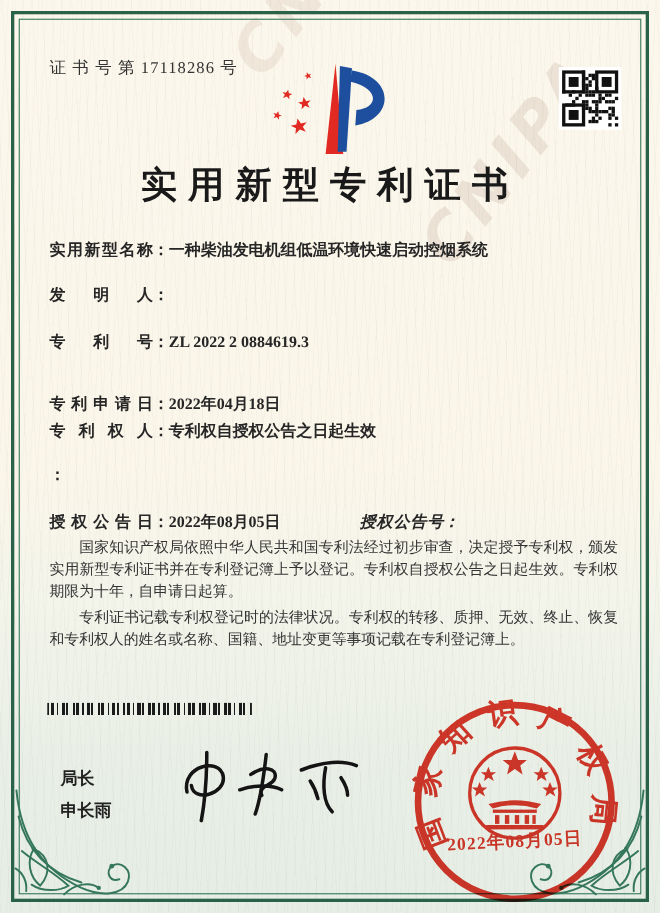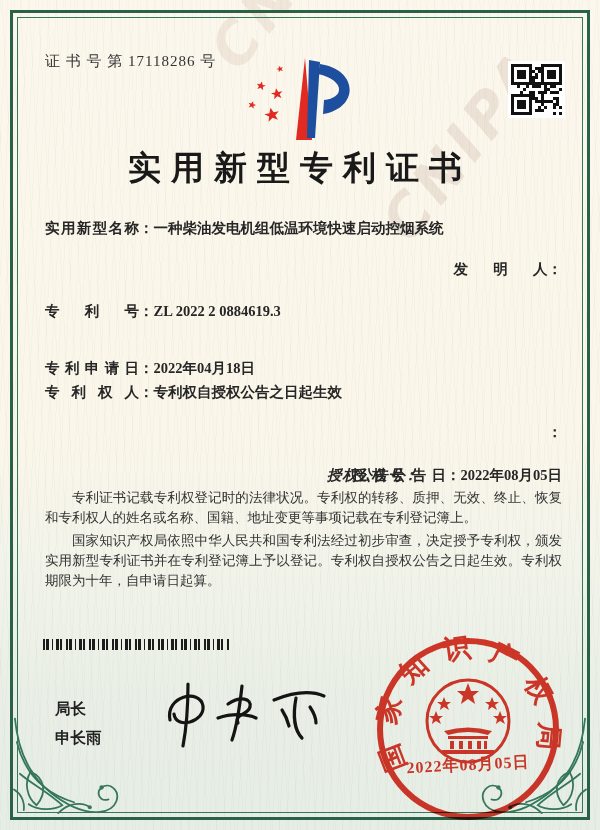--- a/index.html
+++ b/index.html
@@ -40,21 +40,21 @@
   .finder.tl{left:3px;top:3px;}
   .finder.tr{right:3px;top:3px;}
   .finder.bl{left:3px;bottom:3px;}
 
   .title{
     position:absolute;left:0;right:0;top:146px;text-align:center;
     font-size:33px;font-weight:bold;letter-spacing:10px;color:#191919;
   }
 
   .fields{position:absolute;left:45px;top:218px;width:517px;font-size:14.5px;font-weight:600;color:#262626;}
-  .frow{position:absolute;left:0;display:flex;line-height:21px;width:100%;justify-content:flex-end;}
+  .frow{position:absolute;left:0;display:flex;line-height:21px;width:100%;}
   .flabel{display:inline-block;width:94px;text-align:justify;text-align-last:justify;flex:0 0 94px;}
   .fcolon{flex:0 0 14px;}
   .fvalue{flex:1;}
   .fr0{top:0;} .fr1{top:41px;} .fr2{top:83px;} .fr3{top:140px;} .fr4{top:164px;} .fr5{top:204px;} .fr6{top:247px;}
   .grant-no{position:absolute;left:282px;top:0;display:flex;width:235px;font-style:italic;}
   .glabel{display:inline-block;width:76px;text-align:justify;text-align-last:justify;flex:0 0 76px;}
 
   .paras{position:absolute;left:45px;top:488px;width:517px;font-size:13.5px;line-height:20px;color:#333;text-align:justify;}
   .paras p{margin:0 0 3px 0;text-indent:2em;}
 
@@ -245,22 +245,22 @@
         <span class="fcolon">：</span>
         <span>2022年08月05日</span>
       <span class="grant-no">
         <span class="glabel">授权公告号</span>
           <span class="fcolon">：</span>
       </span>
     </div>
   </div>
 
   <div class="paras">
+    <p>国家知识产权局依照中华人民共和国专利法经过初步审查，决定授予专利权，颁发实用新型专利证书并在专利登记簿上予以登记。专利权自授权公告之日起生效。专利权期限为十年，自申请日起算。</p>
     <p>专利证书记载专利权登记时的法律状况。专利权的转移、质押、无效、终止、恢复和专利权人的姓名或名称、国籍、地址变更等事项记载在专利登记簿上。</p>
-    <p>国家知识产权局依照中华人民共和国专利法经过初步审查，决定授予专利权，颁发实用新型专利证书并在专利登记簿上予以登记。专利权自授权公告之日起生效。专利权期限为十年，自申请日起算。</p>
   </div>
 
   <div class="barcode"></div>
 
   <div class="officer">
     <div>局长</div>
     <div>申长雨</div>
   </div>
 
   <svg class="autograph" viewBox="0 0 195 84">

